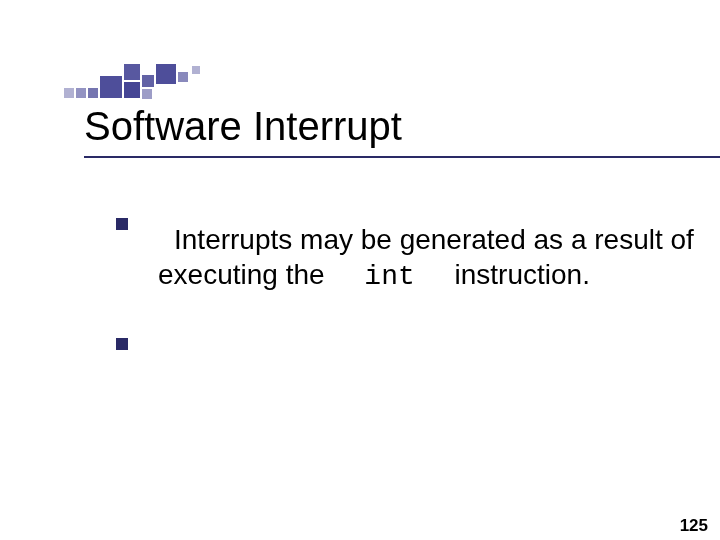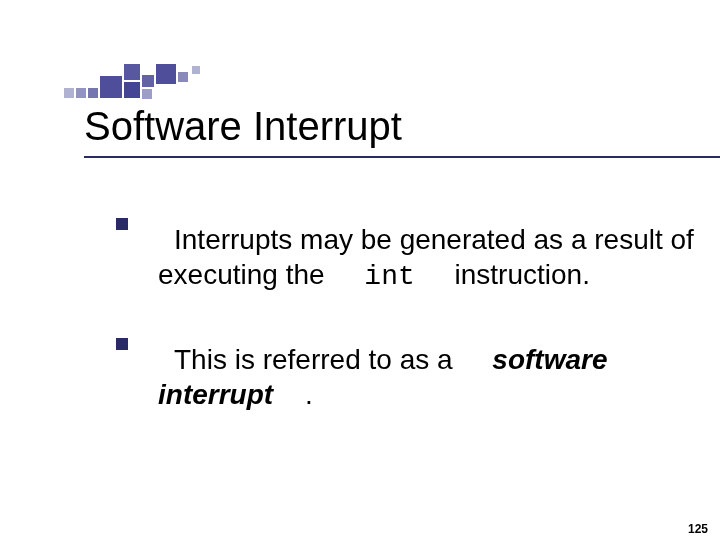--- a/index.html
+++ b/index.html
@@ -66,21 +66,21 @@
     font-family: "Courier New", Courier, monospace;
   }
   .term {
     font-style: italic;
     font-weight: bold;
   }
   .pagenum {
     position: absolute;
     right: 28px;
     bottom: 20px;
-    font-size: 12px;
+    font-size: 17px;
     font-weight: bold;
     color: #000;
   }
 </style>
 </head>
 <body>
 
 <div class="deco">
   <div class="sq" style="left:0;top:24px;width:10px;height:10px;opacity:.4"></div>
   <div class="sq" style="left:12px;top:24px;width:10px;height:10px;opacity:.55"></div>
@@ -102,20 +102,17 @@
 
   <div class="bullet-item">
     <div class="bullet-square"></div>
     <div class="bullet-text">
       <span>Interrupts may be generated as a result of executing the </span><span class="code">int</span><span> instruction.</span>
     </div>
   </div>
 
   <div class="bullet-item">
     <div class="bullet-square"></div>
-    <div class="bullet-text">
-      <span>This is referred to as a </span><span class="term">software interrupt</span><span>.</span>
-    </div>
   </div>
 
 </div>
 
 <div class="pagenum">125</div>
 
 </body></html>

